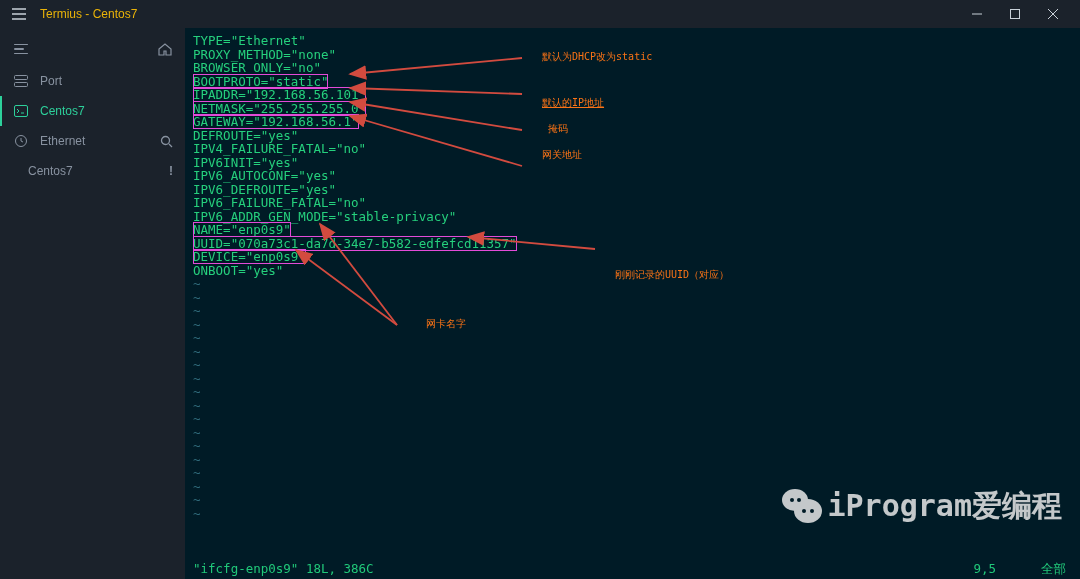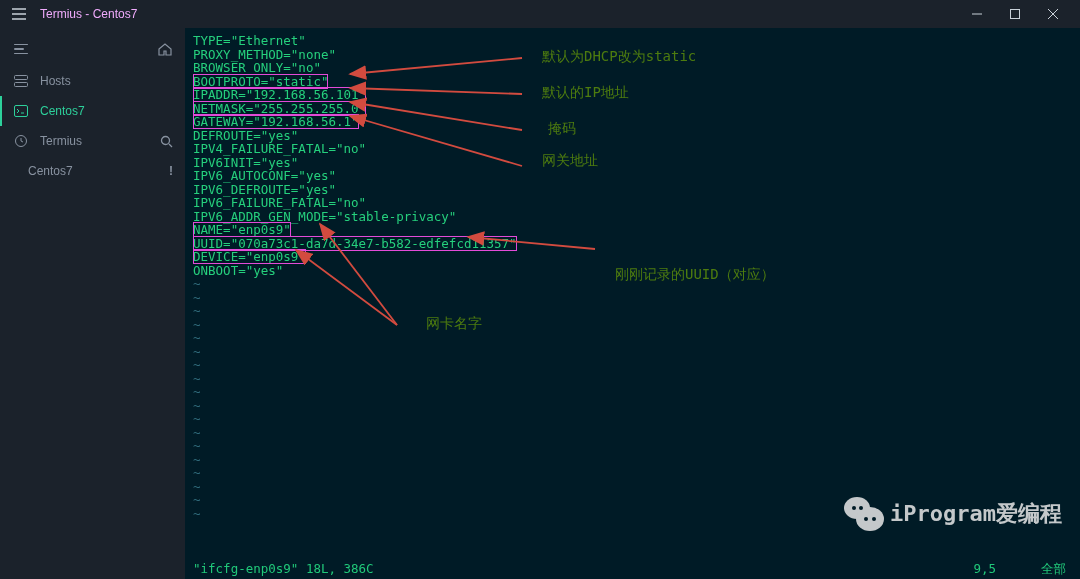--- a/index.html
+++ b/index.html
@@ -8,21 +8,21 @@
       background: #1b222b; color: #c9d1d9;
       font-family: -apple-system, BlinkMacSystemFont, "Segoe UI", sans-serif;
       font-size: 12px; overflow: hidden; position: relative;
     }
     
     .titlebar {
       height: 28px; display: flex; align-items: center;
       background: #1b222b; color: #c9d1d9; padding: 0 8px;
     }
     .titlebar .hamburger { width: 22px; display:flex; justify-content:center; }
-    .titlebar .app-title { margin-left: 10px; font-size: 12px; color: #f0abfc; }
+    .titlebar .app-title { margin-left: 10px; font-size: 12px; color: #eab308; }
     .titlebar .spacer { flex: 1; }
     .winbtn { width: 38px; height: 28px; display:flex; align-items:center; justify-content:center; color:#c9d1d9;}
     .winbtn svg { width:10px; height:10px; }
     
     .body { display:flex; height: calc(100% - 28px); }
     
     .sidebar { width: 185px; background:#1b222b; display:flex; flex-direction:column; padding-top:4px;}
     .side-top {
       height:34px; display:flex; align-items:center; justify-content:space-between;
       padding: 0 12px 0 14px; color:#8892a0;
@@ -51,25 +51,25 @@
     .tilde { color:#2f6a7a; }
     .statusbar {
       position:absolute; left:0; right:0; bottom:4px;
       display:flex; padding: 0 14px 0 8px;
       font-family: "Menlo","Consolas",monospace; font-size:12.5px; color:#20c97a;
     }
     .statusbar .s2 { margin-left:auto; margin-right:30px; }
     .statusbar .s3 { width:40px; text-align:right; }
     
     .anno { position:absolute; pointer-events:none; }
-    .anno-text { position:absolute; color:#4d7c0f; font-size:14px; font-weight:400;}
+    .anno-text { position:absolute; color:#f97316; font-size:10px; font-weight:400;}
     
     .watermark {
-      position:absolute; right:18px; bottom:48px; display:flex; align-items:center; gap:8px;
-      color:#e7e7e7; font-size:22px; font-weight:600; opacity:0.85;
+      position:absolute; right:18px; bottom:56px; display:flex; align-items:center; gap:8px;
+      color:#e7e7e7; font-size:30px; font-weight:600; opacity:0.85;
     }
     .wm-bubbles { position:relative; width:40px; height:34px;}
     .wm-bubbles .b1 { position:absolute; left:2px; top:0; width:26px; height:22px; background:#e7e7e7; border-radius:50%;}
     .wm-bubbles .b2 { position:absolute; left:14px; top:10px; width:28px; height:24px; background:#e7e7e7; border-radius:50%;}
     .wm-bubbles .d { position:absolute; width:4px; height:4px; background:#001b26; border-radius:50%;}
     .wm-bubbles .d1 { left:10px; top:9px;}
     .wm-bubbles .d2 { left:17px; top:9px;}
     .wm-bubbles .d3 { left:22px; top:20px;}
     .wm-bubbles .d4 { left:30px; top:20px;}
     svg { display:block; }
@@ -118,21 +118,21 @@
       </div>
     </div>
 
     <div class="side-item">
       <span class="icon-slot">
         <svg width="14" height="12" viewBox="0 0 14 12">
             <rect x="0.5" y="0.5" width="13" height="4" rx="1" fill="none" stroke="#8892a0"></rect>
             <rect x="0.5" y="7.5" width="13" height="4" rx="1" fill="none" stroke="#8892a0"></rect>
           </svg>
       </span>
-      <span>Hosts</span>
+      <span>Port</span>
     </div>
 
 
     <div class="side-item active">
       <span class="rail"></span>
       <span class="icon-slot">
         <svg width="14" height="12" viewBox="0 0 14 12">
             <rect x="0.5" y="0.5" width="13" height="11" rx="1.5" fill="none" stroke="#2dd09b"></rect>
             <path d="M3 4l2 2-2 2M7 8h3" stroke="#2dd09b" stroke-width="1" fill="none"></path>
           </svg>
@@ -140,21 +140,21 @@
       <span>Centos7</span>
     </div>
 
     <div class="side-item">
       <span class="icon-slot">
         <svg width="14" height="14" viewBox="0 0 14 14">
             <circle cx="7" cy="7" r="5.5" fill="none" stroke="#8892a0"></circle>
             <path d="M7 4v3l2 1" stroke="#8892a0" fill="none"></path>
           </svg>
       </span>
-      <span>Termius</span>
+      <span>Ethernet</span>
       <span class="trail">
         <span>
           <svg width="13" height="13" viewBox="0 0 13 13">
               <circle cx="5.5" cy="5.5" r="4" fill="none" stroke="#8892a0" stroke-width="1.3"></circle>
               <path d="M9 9l3 3" stroke="#8892a0" stroke-width="1.3"></path>
             </svg>
         </span>
       </span>
     </div>
 
@@ -235,20 +235,20 @@
         <div class="b1"></div>
           <div class="b2"></div>
         <div class="d d1"></div>
           <div class="d d2"></div>
           <div class="d d3"></div>
           <div class="d d4"></div>
       </div>
       <span>iProgram爱编程</span>
     </div>
   <div class="anno-text" style="left: 357px; top: 22px;">默认为DHCP改为static</div>
-      <div class="anno-text" style="left: 357px; top: 58px;">默认的IP地址</div>
+      <div class="anno-text" style="left: 357px; top: 68px; text-decoration: underline;">默认的IP地址</div>
       <div class="anno-text" style="left: 363px; top: 94px;">掩码</div>
-      <div class="anno-text" style="left: 357px; top: 126px;">网关地址</div>
+      <div class="anno-text" style="left: 357px; top: 120px;">网关地址</div>
       <div class="anno-text" style="left: 430px; top: 213px; margin-top: 27px;">刚刚记录的UUID（对应）</div>
       <div class="anno-text" style="left: 241px; top: 289px;">网卡名字</div>
     </div>
 
 </div>
 
 </body></html>

